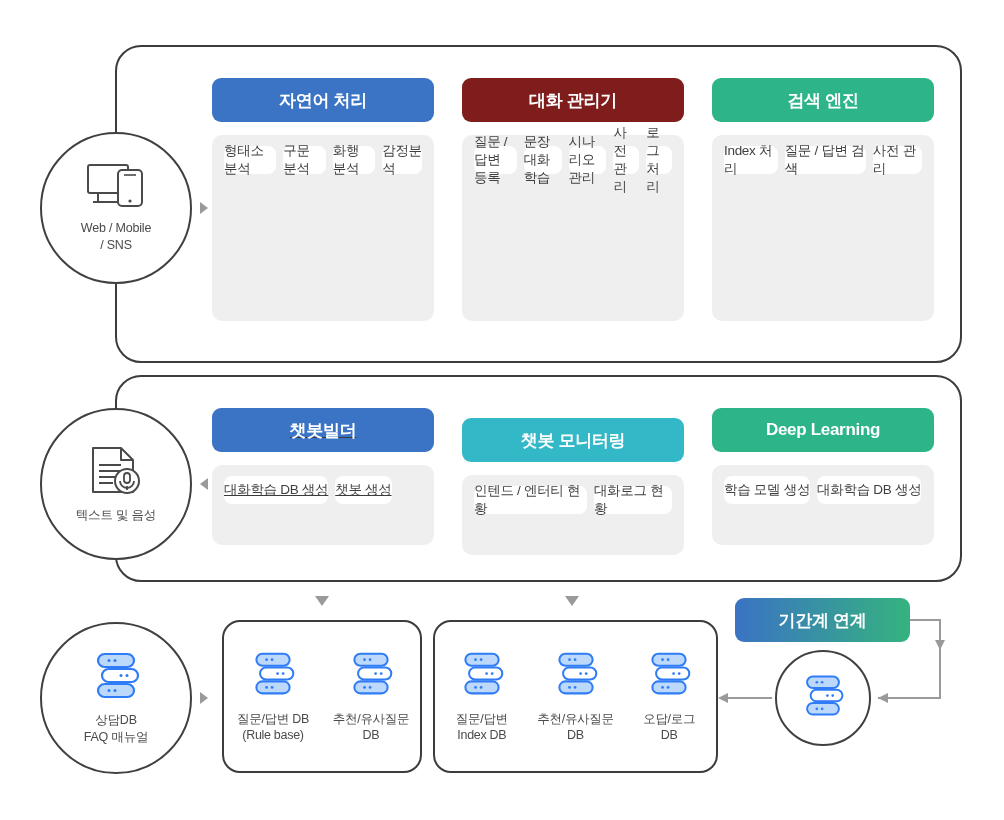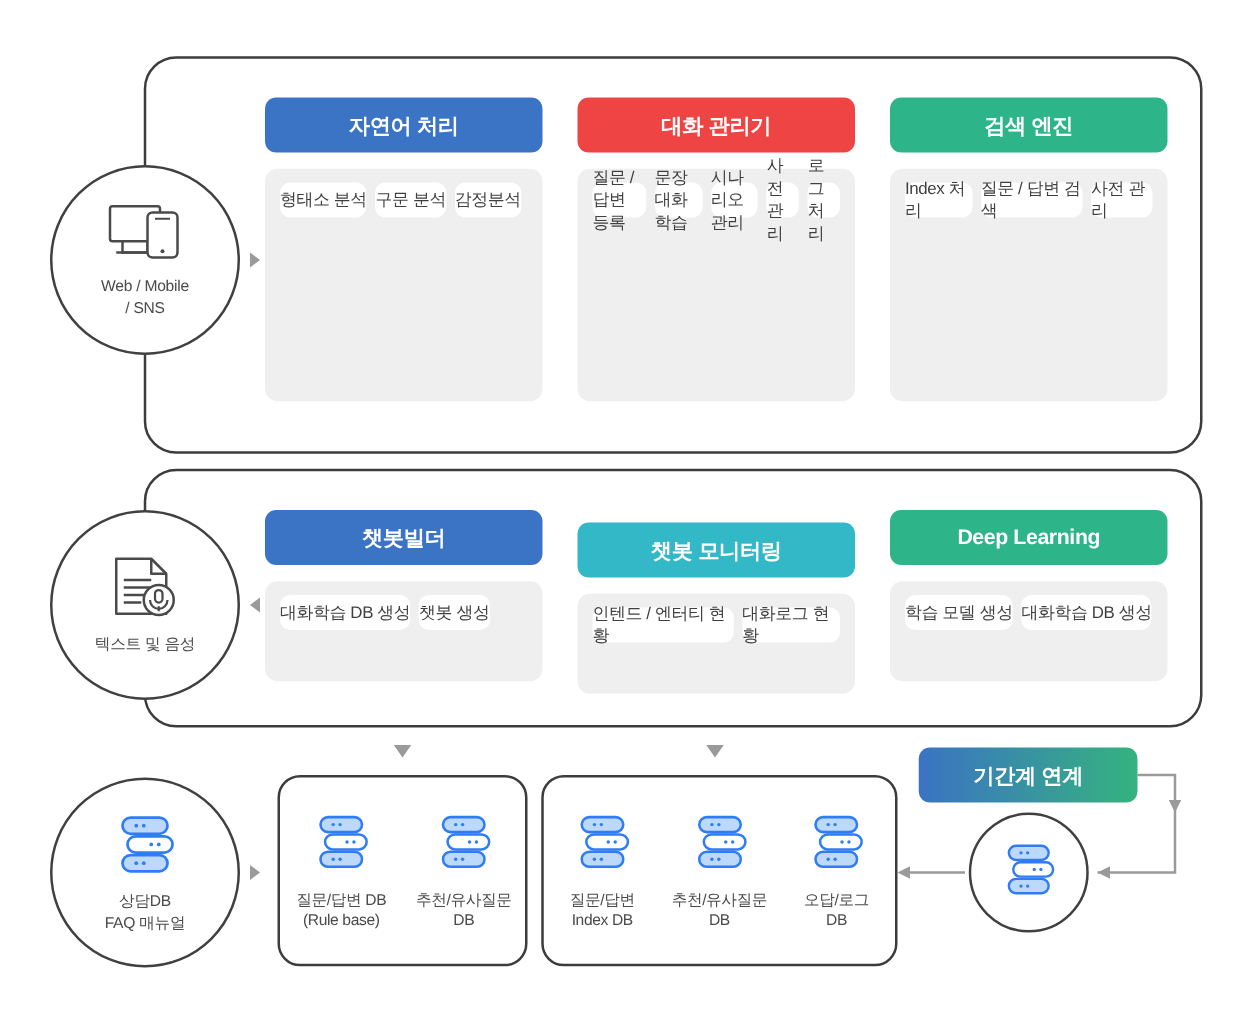--- a/index.html
+++ b/index.html
@@ -222,26 +222,27 @@
   <div class="tri tri-down" style="left:315px;top:596px;"></div>
   <div class="tri tri-down" style="left:565px;top:596px;"></div>
 
   <div class="col" id="r1c1" style="left:212px;top:78px;width:222px;">
     <div class="col-head" style="background: rgb(59, 116, 196);">
       <span>자연어 처리</span>
     </div>
     <div class="col-body" style="height:186px;">
       <div class="item">형태소 분석</div>
       <div class="item">구문 분석</div>
+      <div class="item">화행 분석</div>
       <div class="item">감정분석</div>
     </div>
   </div>
 
   <div class="col" id="r1c2" style="left:462px;top:78px;width:222px;">
-    <div class="col-head" style="background: #ef4444; align-items: center;">
+    <div class="col-head" style="background: #7f1d1d; align-items: center;">
       <span>대화 관리기</span>
     </div>
     <div class="col-body" style="height:186px;">
       <div class="item">질문 / 답변 등록</div>
       <div class="item">문장 대화학습</div>
       <div class="item">시나리오 관리</div>
       <div class="item">사전 관리</div>
       <div class="item">로그 처리</div>
     </div>
   </div>
@@ -250,21 +251,21 @@
     <div class="col-head" style="background: rgb(46, 180, 137);">
       <span>검색 엔진</span>
     </div>
     <div class="col-body" style="height:186px;">
       <div class="item">Index 처리</div>
       <div class="item">질문 / 답변 검색</div>
       <div class="item">사전 관리</div>
     </div>
   </div>
 
-  <div class="col" id="r2c1" style="left:212px;top:408px;width:222px;">
+  <div class="col" id="r2c1" style="left:212px;top:408px;width:222px;text-decoration:underline;">
     <div class="col-head" style="background: rgb(59, 116, 196);">
       <span>챗봇빌더</span>
     </div>
     <div class="col-body" style="height:80px;">
       <div class="item">대화학습 DB 생성</div>
       <div class="item">챗봇 생성</div>
     </div>
   </div>
 
   <div class="col" id="r2c2" style="left:462px;top:408px;width:222px;">

